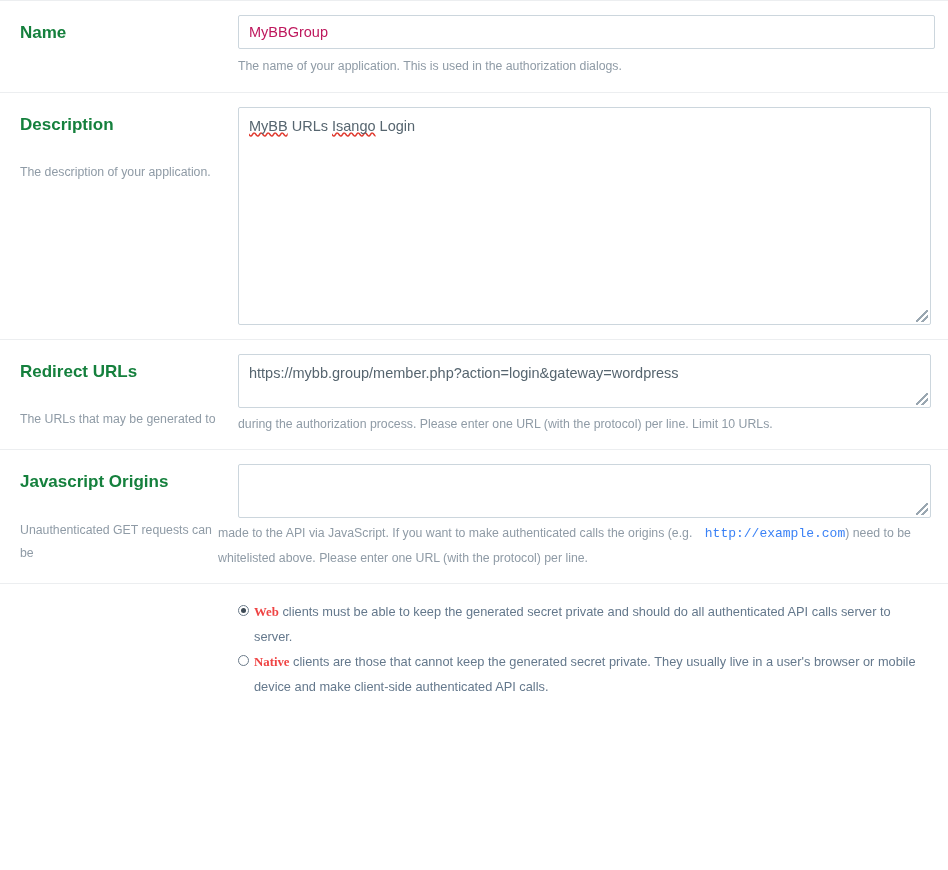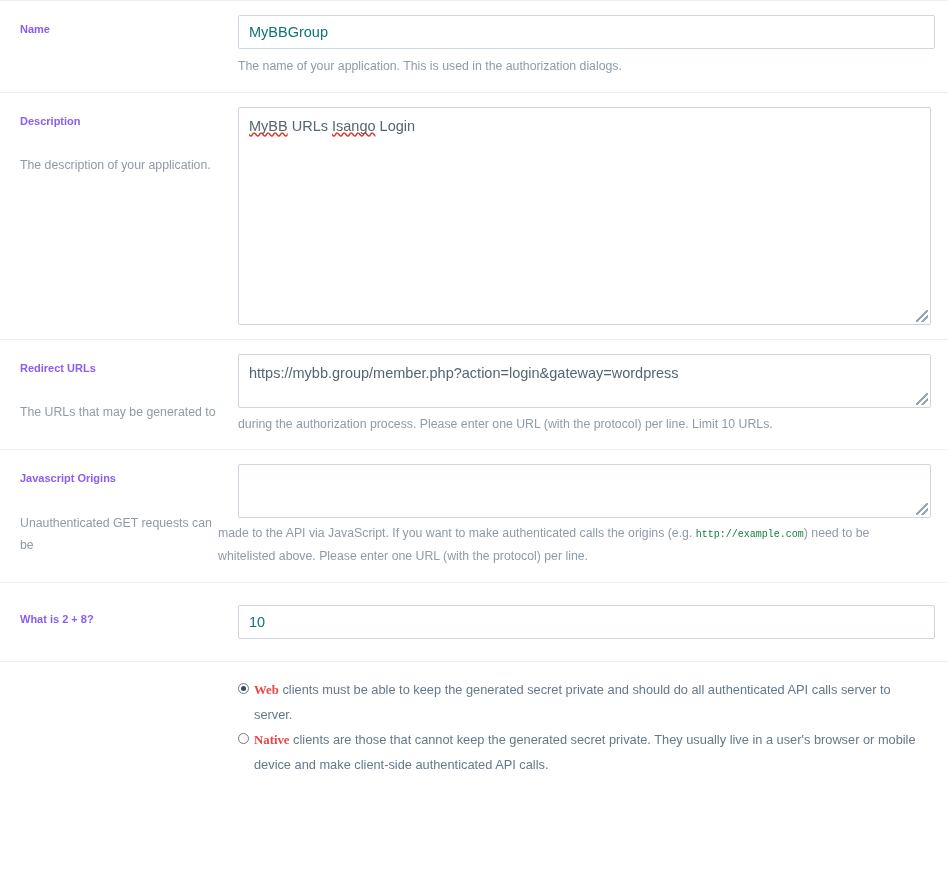--- a/index.html
+++ b/index.html
@@ -22,22 +22,22 @@
     position: relative;
     border-top: 1px solid #eceef0;
     padding: 0;
   }
   .row-inner {
     position: relative;
     padding: 14px 18px 14px 20px;
   }
 
   .label {
-    color: #8b5cf6;
-    font-size: 11px;
+    color: #15803d;
+    font-size: 17px;
     font-weight: bold;
     line-height: 1.2;
     margin: 0 0 10px 0;
   }
   .label-float {
     float: left;
     width: 198px;
     padding-top: 8px;
   }
 
@@ -52,34 +52,35 @@
     clear: left;
     width: 198px;
     margin-top: 16px;
   }
   .help-under {
     margin-left: 218px;
     margin-top: 5px;
   }
   .mono {
     font-family: "Liberation Mono", "DejaVu Sans Mono", monospace;
-    font-size: 10px;
-    color: #15803d;
+    font-size: 13px;
+    color: #3b82f6;
+    margin-left: 9px;
   }
 
   .field-col {
     margin-left: 218px;
   }
 
   input[type="text"].inp, textarea.inp {
     display: block;
     width: 697px;
     font-family: "Liberation Sans", sans-serif;
     font-size: 14.5px;
-    color: #0f766e;
+    color: #be185d;
     background: #ffffff;
     border: 1px solid #ccd6dd;
     border-radius: 2px;
     padding: 8px 10px;
     outline: none;
   }
   input[type="text"].inp { height: 34px; }
 
   input.focused {
     border: 2px solid #2e90d4;
@@ -196,28 +197,20 @@
       <div class="field-col">
         <div class="ta-fake h-small">
           <div class="desc-text"></div>
           <div class="resizer"></div>
         </div>
       </div>
       <div class="help" style="margin-left:0;margin-top:4px;"><span>made to the API via JavaScript. If you want to make authenticated calls the origins (e.g. </span><span class="mono">http://example.com</span><span>) need to be whitelisted above. Please enter one URL (with the protocol) per line.</span></div>
     </div>
   </div>
 
-  <div class="row">
-    <div class="row-inner clearfix" style="padding-top:22px;padding-bottom:22px;">
-      <div class="label label-float">What is 2 + 8?</div>
-      <div class="field-col">
-        <input type="text" class="inp focused" value="10" style="">
-      </div>
-    </div>
-  </div>
 
   <div class="row">
     <div class="row-inner clearfix" style="padding-top:16px;padding-bottom:20px;">
       <div class="radio-block">
 
         <div class="radio-line">
           <span class="radio-dot on"></span><span class="radio-strong">Web</span><span> clients must be able to keep the generated secret private and should do all authenticated API calls server to server.</span>
         </div>
 
         <div class="radio-line">

